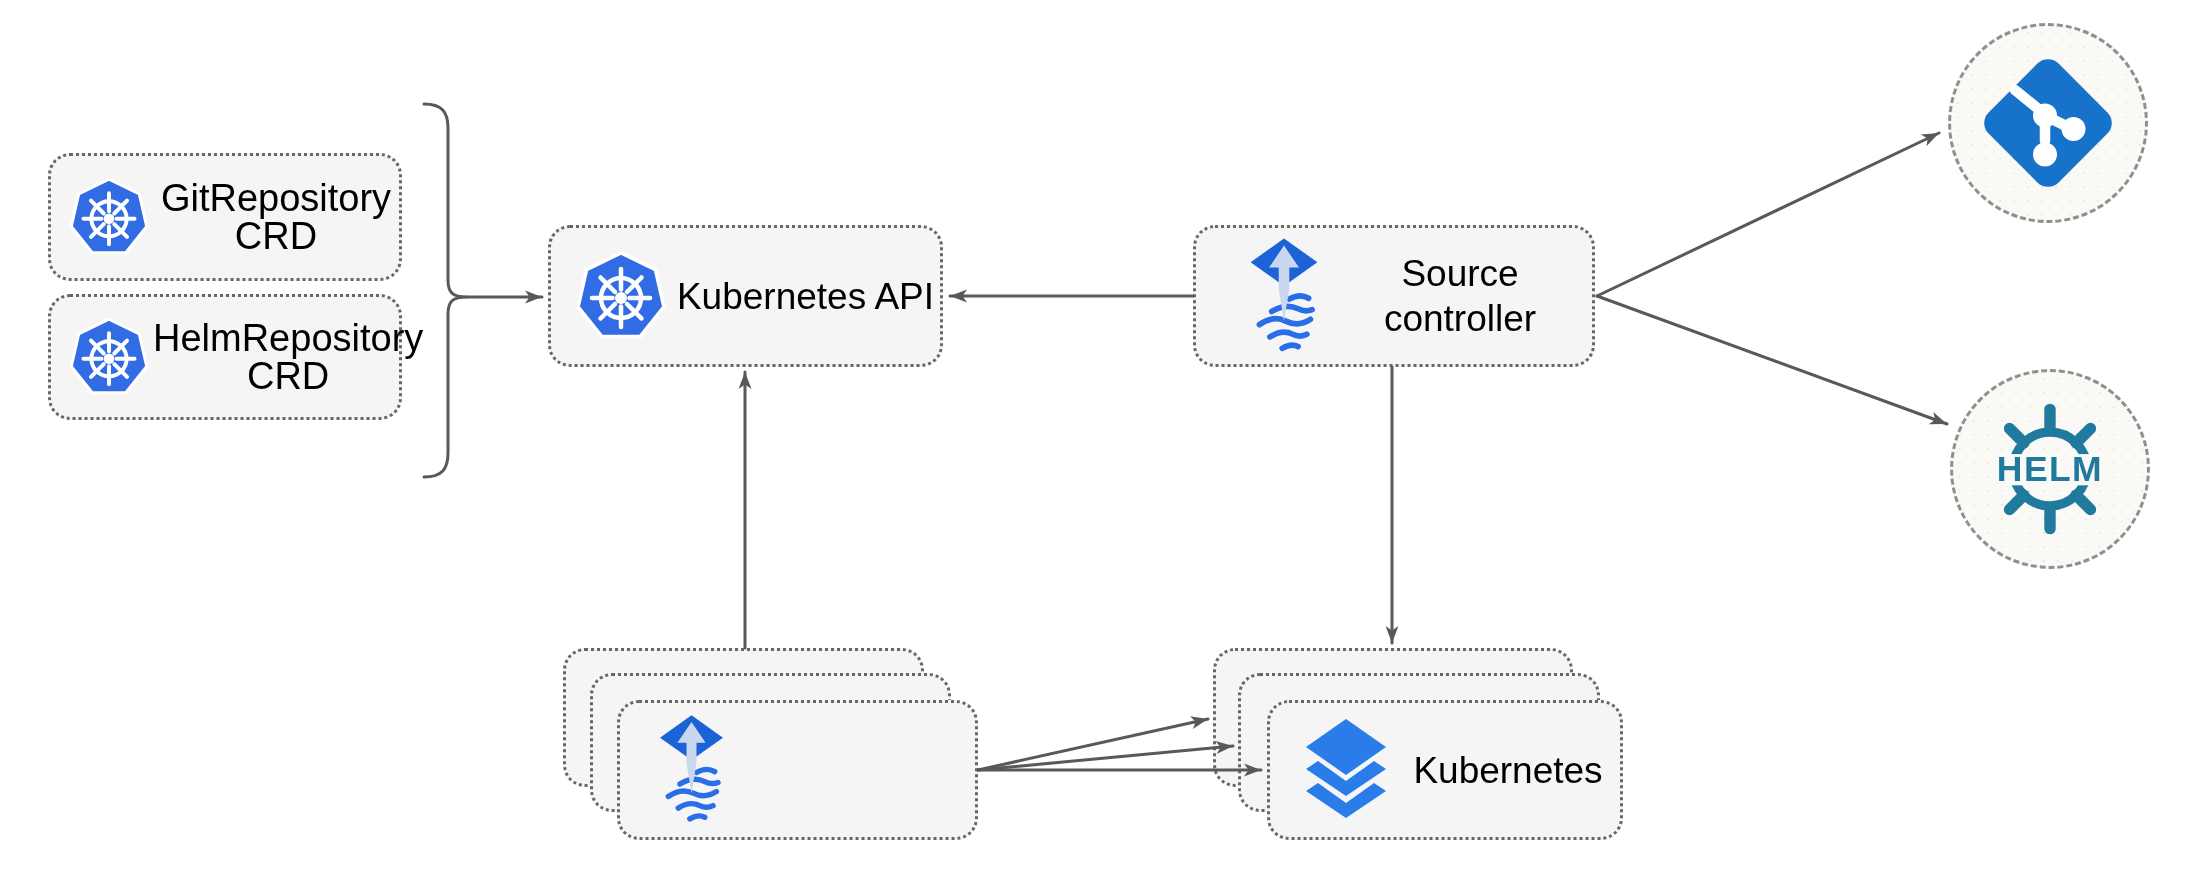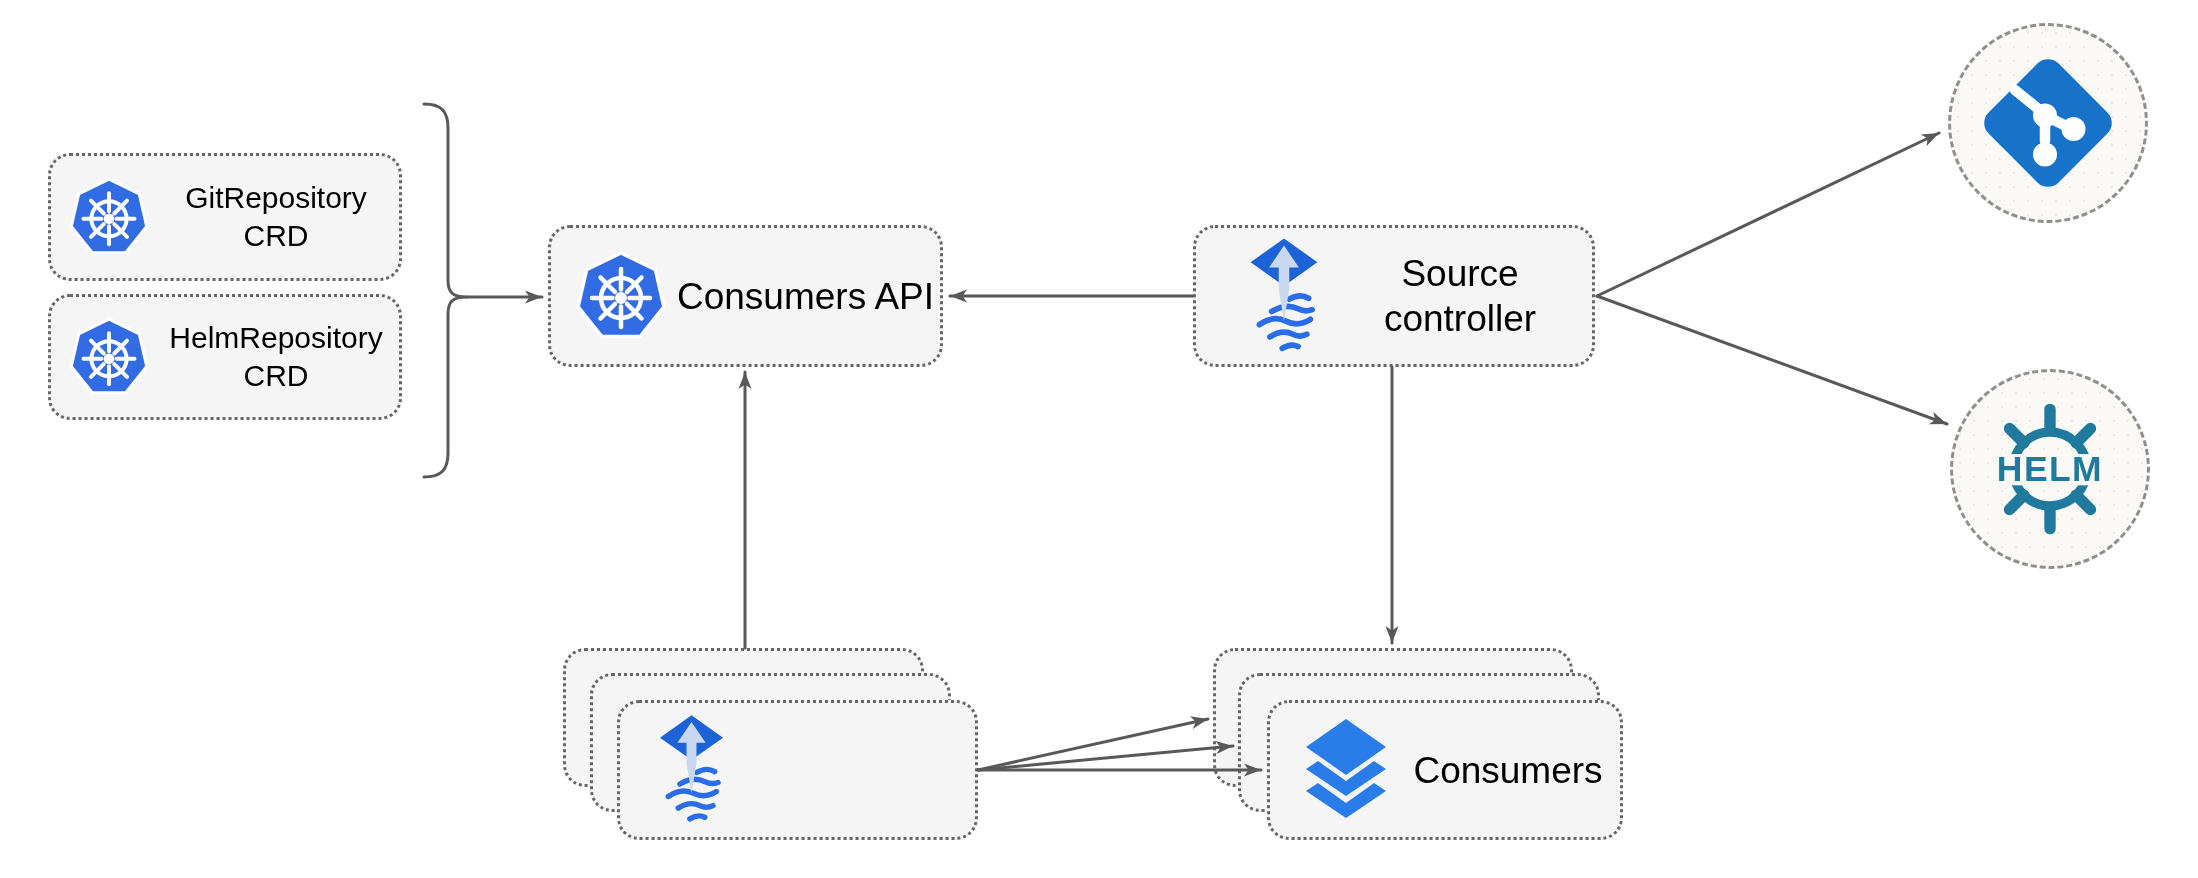--- a/index.html
+++ b/index.html
@@ -15,21 +15,21 @@
   }
   .box{
     position:absolute;background:var(--box-fill);
     border:3px dotted var(--box-border);border-radius:22px;
     box-sizing:border-box;display:flex;align-items:center;
   }
   .label{
     flex:1;text-align:center;white-space:pre-line;color:var(--label);
   }
   .label.lg{font-size:37px;line-height:45px;}
-  .label.sm{font-size:30px;line-height:38px;}
+  .label.sm{font-size:38px;line-height:38px;}
   .icon{flex:0 0 auto;}
   .icon svg{display:block;}
   .circle{
     position:absolute;width:200px;height:200px;border-radius:50%;
     border:3px dashed var(--circle-border);
     background-color:var(--circle-fill);
     background-image:radial-gradient(#edeae3 1.4px,transparent 1.5px);
     background-size:14px 14px;
     box-sizing:border-box;display:flex;align-items:center;justify-content:center;
   }
@@ -126,21 +126,21 @@
     <div class="label sm">HelmRepository
 CRD</div>
   </div>
 
   <div class="box" style="left:548px;top:225px;width:395px;height:142px">
     <span class="icon" style="margin-left:20px">
       <svg width="100" height="100">
           <use href="#sym-k8s"></use>
         </svg>
     </span>
-    <div class="label lg">Consumers API</div>
+    <div class="label lg">Kubernetes API</div>
   </div>
 
   <div class="box" style="left:1193px;top:225px;width:402px;height:142px">
     <span class="icon" style="margin-left:44px">
       <svg width="88" height="123">
           <use href="#sym-flux"></use>
         </svg>
     </span>
     <div class="label lg">Source
 controller</div>
@@ -157,21 +157,21 @@
   </div>
 
   <div class="box" style="left:1213px;top:648px;width:360px;height:139px"></div>
   <div class="box" style="left:1238px;top:673px;width:362px;height:139px"></div>
   <div class="box" style="left:1267px;top:700px;width:356px;height:140px">
     <span class="icon" style="margin-left:26px">
       <svg width="100" height="106">
           <use href="#sym-layers"></use>
         </svg>
     </span>
-    <div class="label lg">Consumers</div>
+    <div class="label lg">Kubernetes</div>
   </div>
 
   <div class="circle" style="left:1948px;top:23px">
     <span class="icon">
       <svg width="150" height="150">
           <use href="#sym-git"></use>
         </svg>
     </span>
   </div>
 

